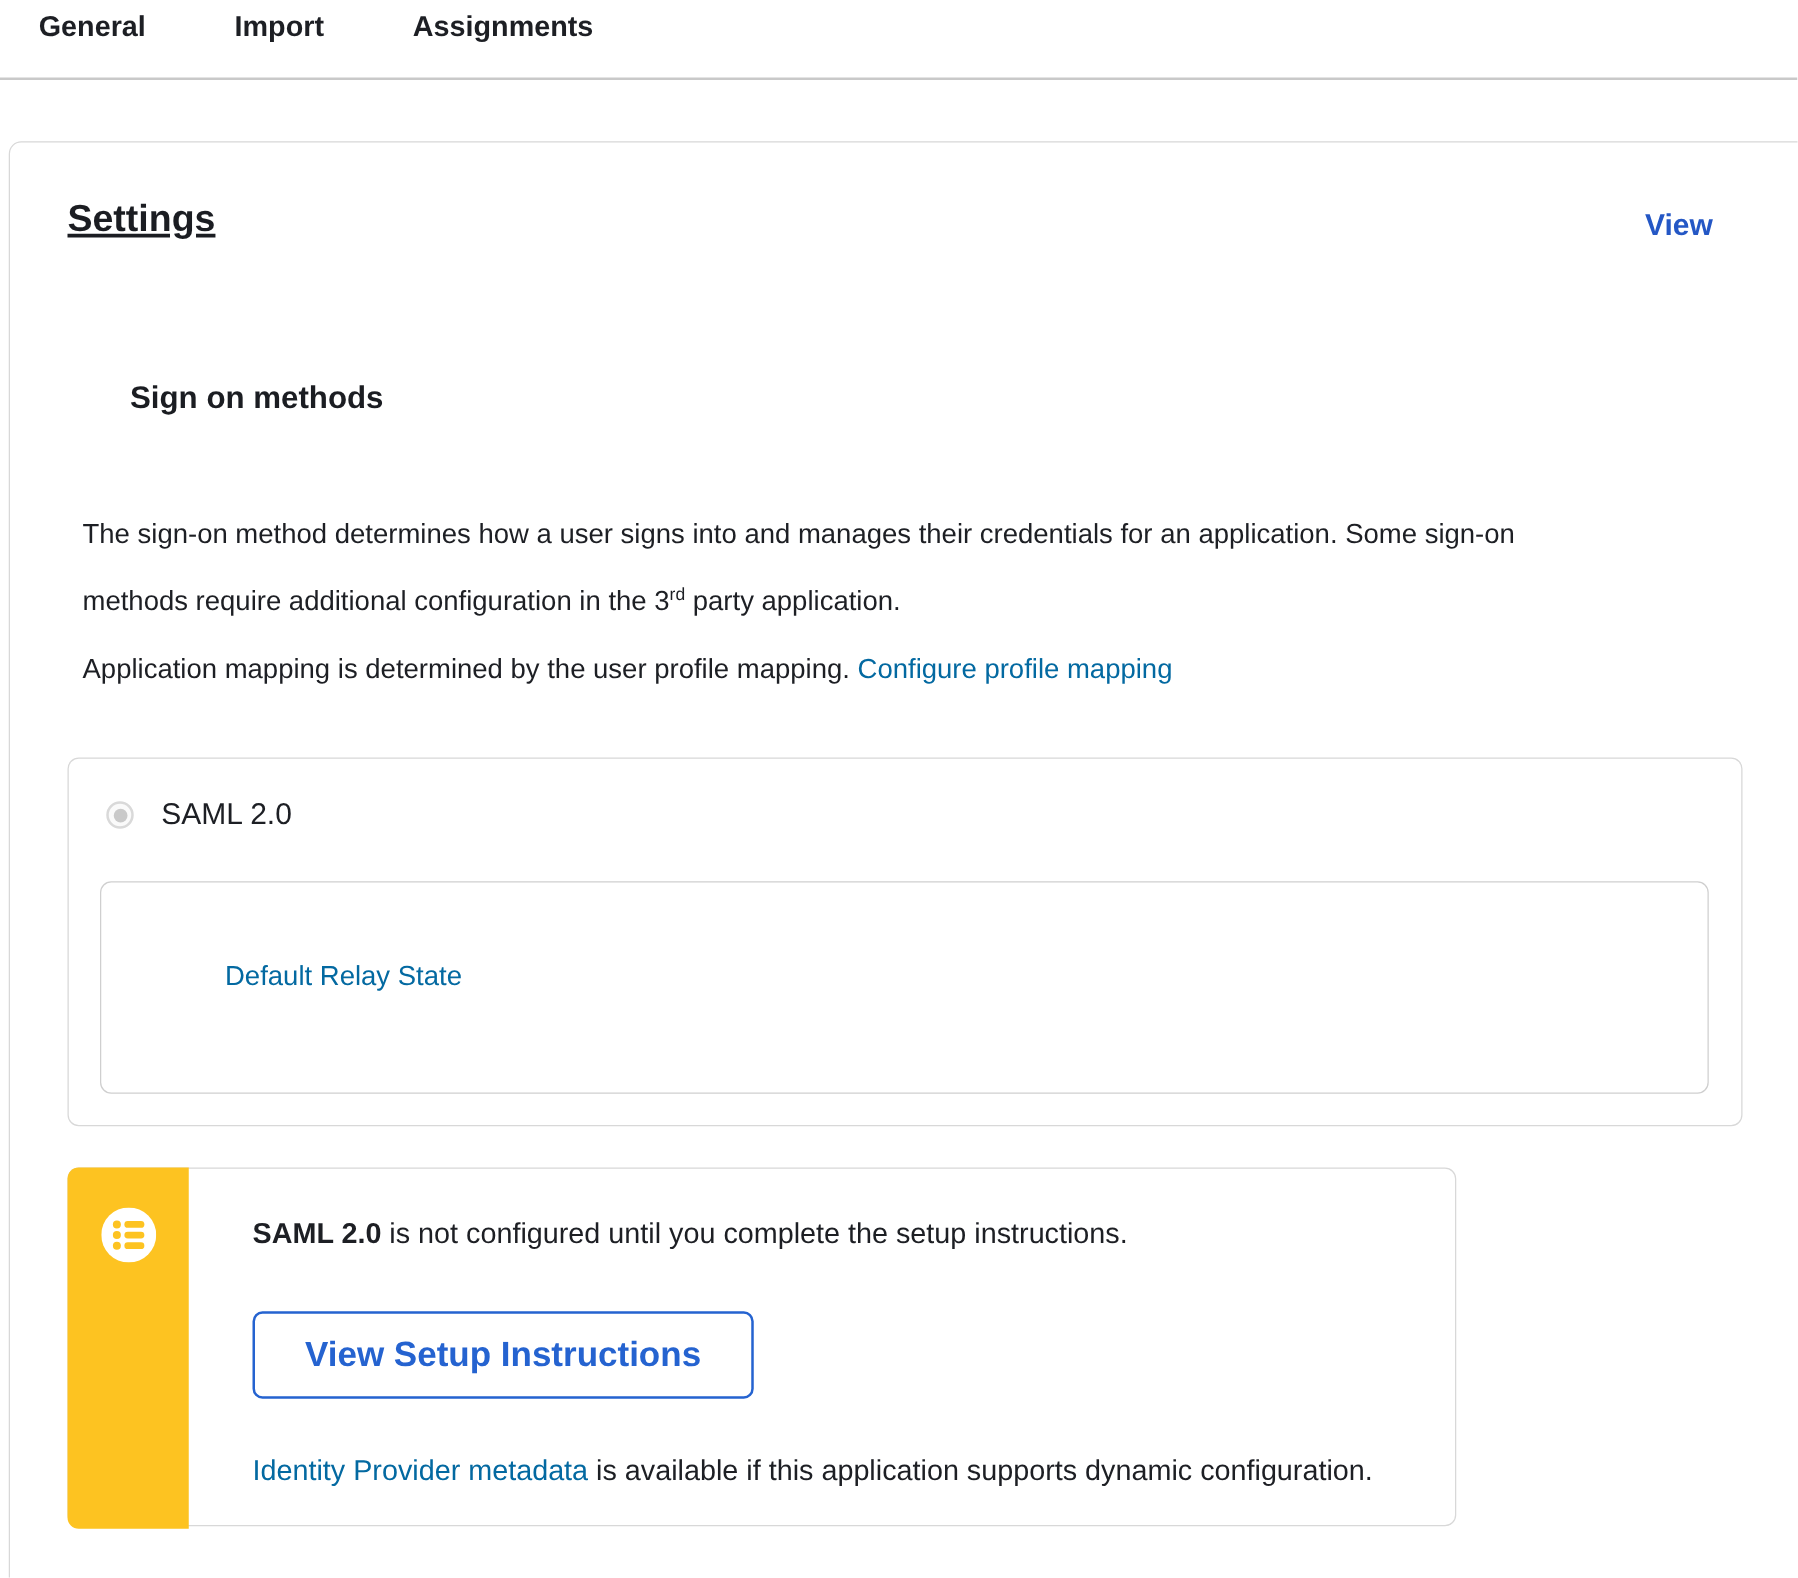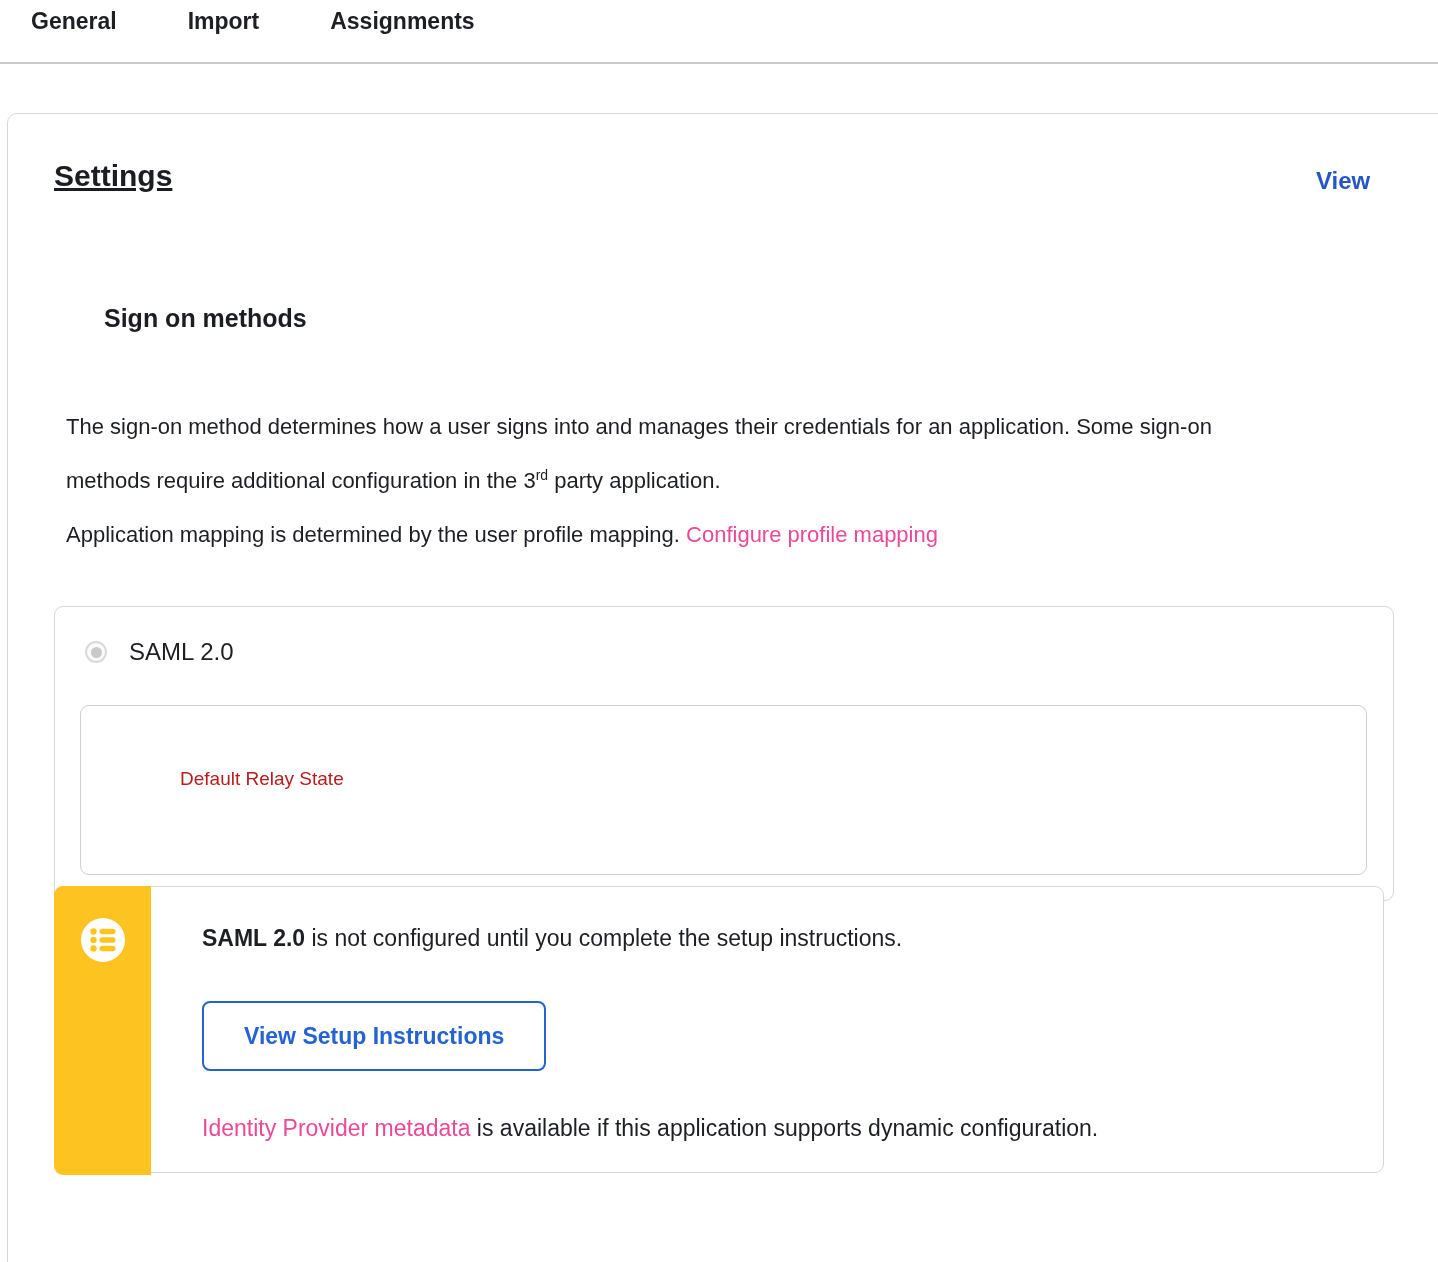--- a/index.html
+++ b/index.html
@@ -58,21 +58,21 @@
     position: absolute; top: 288px; left: 58px;
     width: 1220px;
     font-size: 22px; line-height: 49px; color: #1d1f24;
   }
   .para1 sup { font-size: 14px; }
   .para2 {
     position: absolute; top: 396px; left: 58px;
     width: 1280px;
     font-size: 22px; line-height: 49px; color: #1d1f24;
   }
-  a.inline-link { color: #ec4899; text-decoration: none; cursor: pointer; margin-top: 44px; }
+  a.inline-link { color: #0369a1; text-decoration: none; cursor: pointer; margin-top: 44px; }
   
   .saml-box {
     position: absolute; top: 492px; left: 46px;
     width: 1340px; height: 295px;
     border: 1px solid #d8d8d8;
     border-radius: 9px;
     background: #ffffff;
   }
   .radio-outer {
     position: absolute; top: 34px; left: 30px;
@@ -87,26 +87,26 @@
   }
   .relay-box {
     position: absolute; top: 98px; left: 25px;
     width: 1287px; height: 170px;
     border: 1px solid #cfcfcf;
     border-radius: 9px;
     background: #ffffff;
   }
   .relay-label {
     position: absolute; top: 62px; left: 99px;
-    font-size: 19px; color: #b91c1c;
+    font-size: 22px; color: #0369a1;
   }
   
   .banner {
-    position: absolute; top: 772px; left: 46px;
-    width: 1330px; height: 287px;
+    position: absolute; top: 820px; left: 46px;
+    width: 1111px; height: 287px;
     border: 1px solid #d8d8d8;
     border-radius: 9px;
     background: #ffffff;
   }
   .banner-strip {
     position: absolute; top: -1px; left: -1px;
     width: 97px; height: 289px;
     background: #fdc321;
     border-radius: 9px 0 0 9px;
   }
@@ -120,21 +120,21 @@
     font-size: 23px; color: #1d1f24; white-space: nowrap;
   }
   .banner-line1 b { font-weight: 700; }
   .setup-btn {
     position: absolute; top: 114px; left: 0;
     height: 70px; padding: 0 40px;
     background: #ffffff;
     border: 2px solid #2563d0;
     border-radius: 8px;
     font-family: "Liberation Sans", sans-serif;
-    font-size: 23px; font-weight: 700; color: #2563d0;
+    font-size: 28px; font-weight: 700; color: #2563d0;
     cursor: pointer;
     display: inline-flex; align-items: center; justify-content: center;
   }
   .banner-line2 {
     position: absolute; top: 228px; left: 0;
     font-size: 23px; color: #1d1f24; white-space: nowrap;
   }
 </style>
 </head>
 <body>

